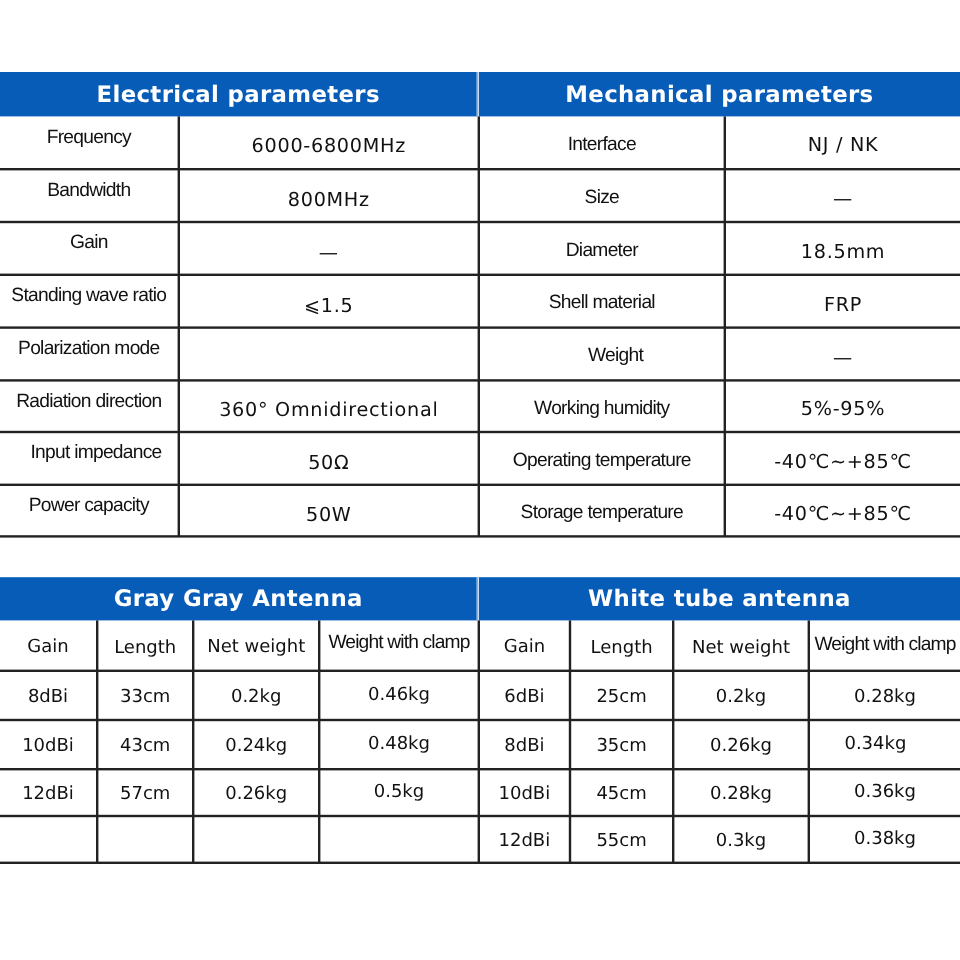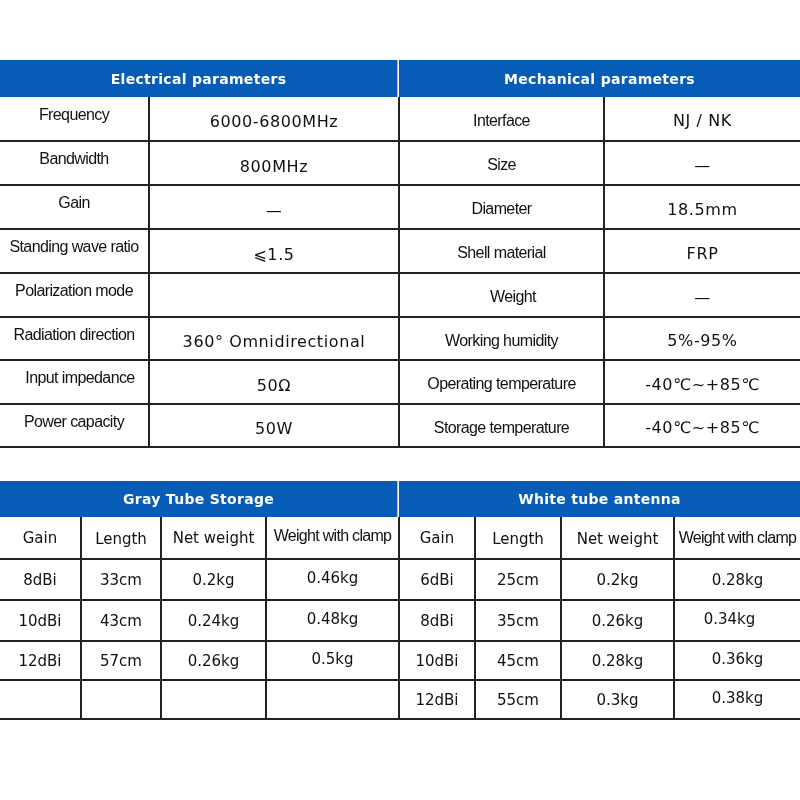--- a/index.html
+++ b/index.html
@@ -1,18 +1,18 @@
 <!DOCTYPE html>
 <html><head>
 <meta charset="utf-8">
 <style>
   html, body { margin:0; padding:0; background:#ffffff; }
   body { width:800px; height:800px; position:relative; overflow:hidden; font-family:"DejaVu Sans", sans-serif; color:#111; }
   .tbl { position:absolute; left:0; width:800px; }
-  .hdr { position:absolute; top:0; height:37px; background:#075cb8; color:#fff; font-size:14px; font-weight:bold; letter-spacing:0.3px; display:flex; align-items:center; justify-content:center; box-sizing:border-box; }
+  .hdr { position:absolute; top:0; height:37px; background:#075cb8; color:#fff; font-size:19px; font-weight:bold; letter-spacing:0.3px; display:flex; align-items:center; justify-content:center; box-sizing:border-box; }
   .hdr.left { left:0; width:398px; border-right:1px solid #8fc0f0; }
   .hdr.right { left:399px; width:401px; }
   .cell { position:absolute; display:flex; align-items:center; justify-content:center; box-sizing:border-box; text-align:center; white-space:nowrap; }
   .lbl { font-family:"Liberation Sans", sans-serif; font-size:16px; letter-spacing:-0.6px; }
   .val { font-family:"DejaVu Sans", sans-serif; font-size:16px; letter-spacing:0.6px; }
   .hline { position:absolute; height:2px; background:#222; }
   .vline { position:absolute; width:2px; background:#222; }
   .bcol { font-family:"DejaVu Sans", sans-serif; font-size:15px; }
   .bcol.narrow { font-family:"Liberation Sans", sans-serif; font-size:16px; letter-spacing:-0.7px; }
 </style>
@@ -78,21 +78,21 @@
   <div class="cell val" style="left:605px; width:195px; top:258px; height:41px; padding-top:4px;">5%-95%</div>
 
   <div class="cell lbl" style="left:400px; width:203px; top:301px; height:42px; padding-top:4px;">Operating temperature</div>
   <div class="cell val" style="left:605px; width:195px; top:301px; height:42px; padding-top:4px;">-40℃~+85℃</div>
 
   <div class="cell lbl" style="left:400px; width:203px; top:345px; height:41px; padding-top:4px;">Storage temperature</div>
   <div class="cell val" style="left:605px; width:195px; top:345px; height:41px; padding-top:4px;">-40℃~+85℃</div>
 </div>
 
 <div class="tbl" style="top:481px; height:240px;">
-  <div class="hdr left" style="height:36px;">Gray Tube Storage</div>
+  <div class="hdr left" style="height:36px;">Gray Gray Antenna</div>
   <div class="hdr right" style="height:36px;">White tube antenna</div>
 
   <div class="vline" style="left:80px; top:36px; height:203px;"></div>
   <div class="vline" style="left:160px; top:36px; height:203px;"></div>
   <div class="vline" style="left:265px; top:36px; height:203px;"></div>
   <div class="vline" style="left:398px; top:36px; height:203px;"></div>
 
   <div class="vline" style="left:474px; top:36px; height:203px;"></div>
   <div class="vline" style="left:560px; top:36px; height:203px;"></div>
   <div class="vline" style="left:673px; top:36px; height:203px;"></div>

